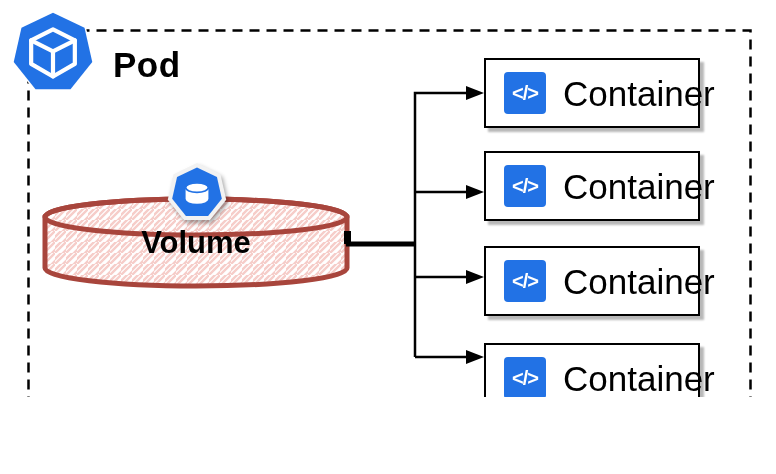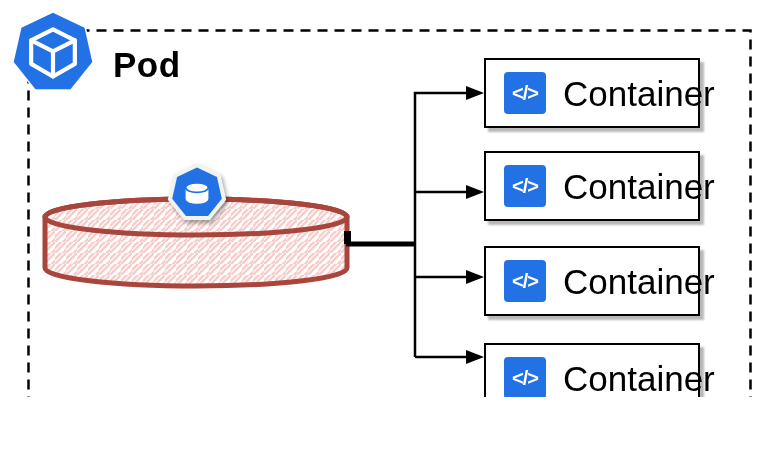--- a/index.html
+++ b/index.html
@@ -82,20 +82,21 @@
 
   <svg id="volume-icon" class="abs" viewBox="0 0 100 100">
     <polygon points="50,0 89.1,18.8 98.7,61.1 71.7,95 28.3,95 1.3,61.1 10.9,18.8" fill="#f2f2f2"></polygon>
     <polygon points="50,0 89.1,18.8 98.7,61.1 71.7,95 28.3,95 1.3,61.1 10.9,18.8" fill="#2272E5" transform="translate(50,50) scale(0.85) translate(-50,-50)"></polygon>
     <g>
       <path d="M31,41 L31,60 A19,8 0 0 0 69,60 L69,41 Z" fill="#fff"></path>
       <ellipse cx="50" cy="41" rx="19" ry="8" fill="#fff" stroke="#2272E5" stroke-width="3"></ellipse>
     </g>
   </svg>
 
+  <div id="volume-label" class="abs node-label">Volume</div>
 
   <div class="abs container-node c1">
     <div class="code-icon">&lt;/&gt;</div>
     <div class="container-label">Container</div>
   </div>
   <div class="abs container-node c2">
     <div class="code-icon">&lt;/&gt;</div>
     <div class="container-label">Container</div>
   </div>
   <div class="abs container-node c3">

